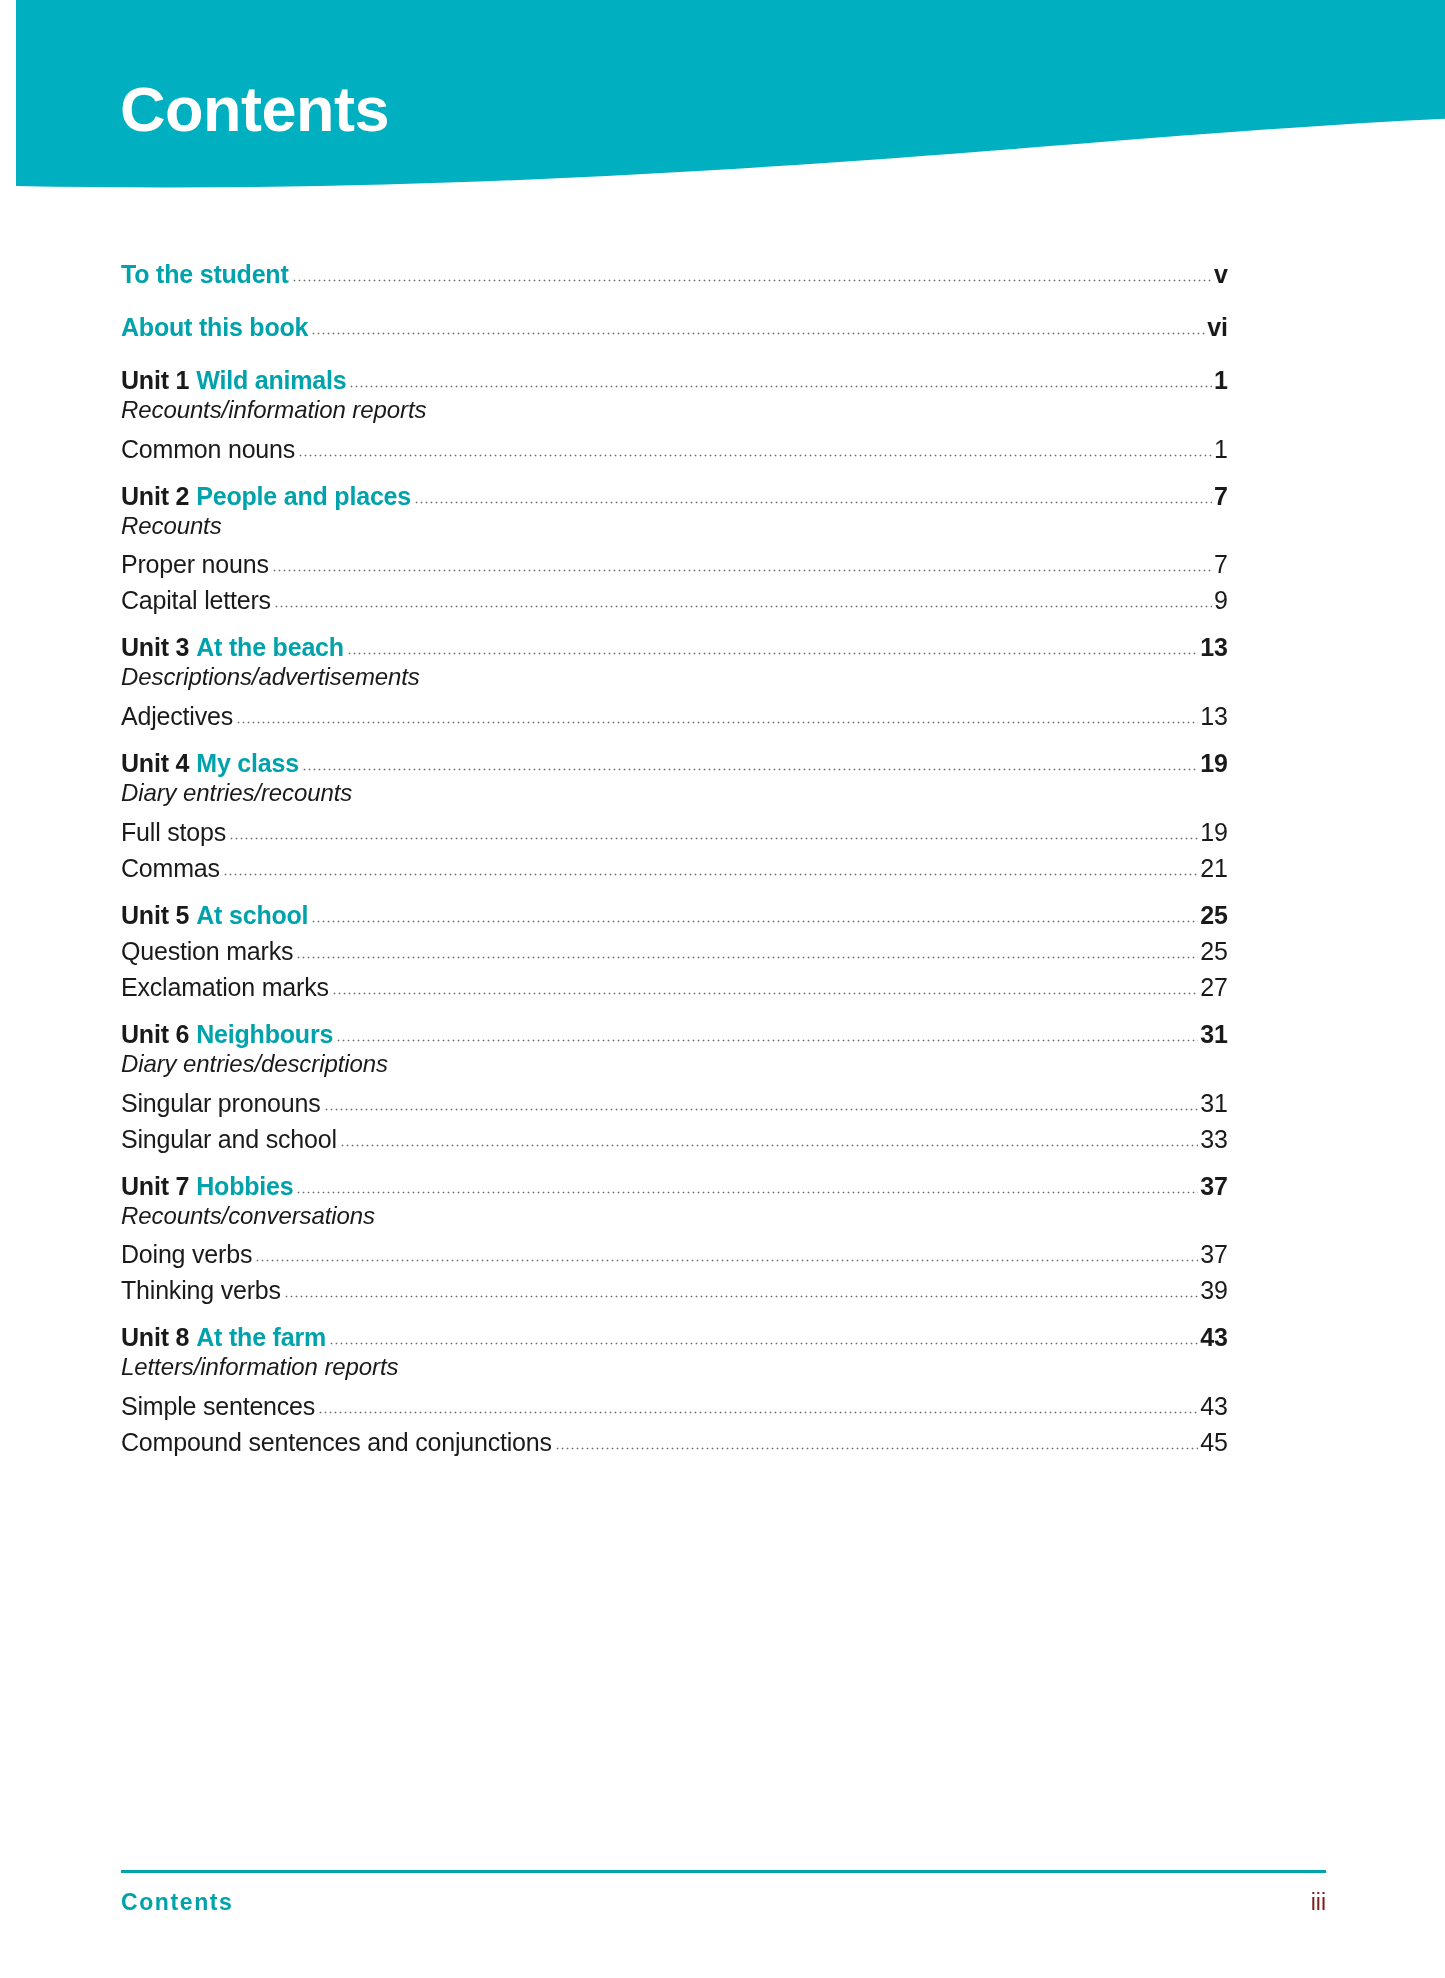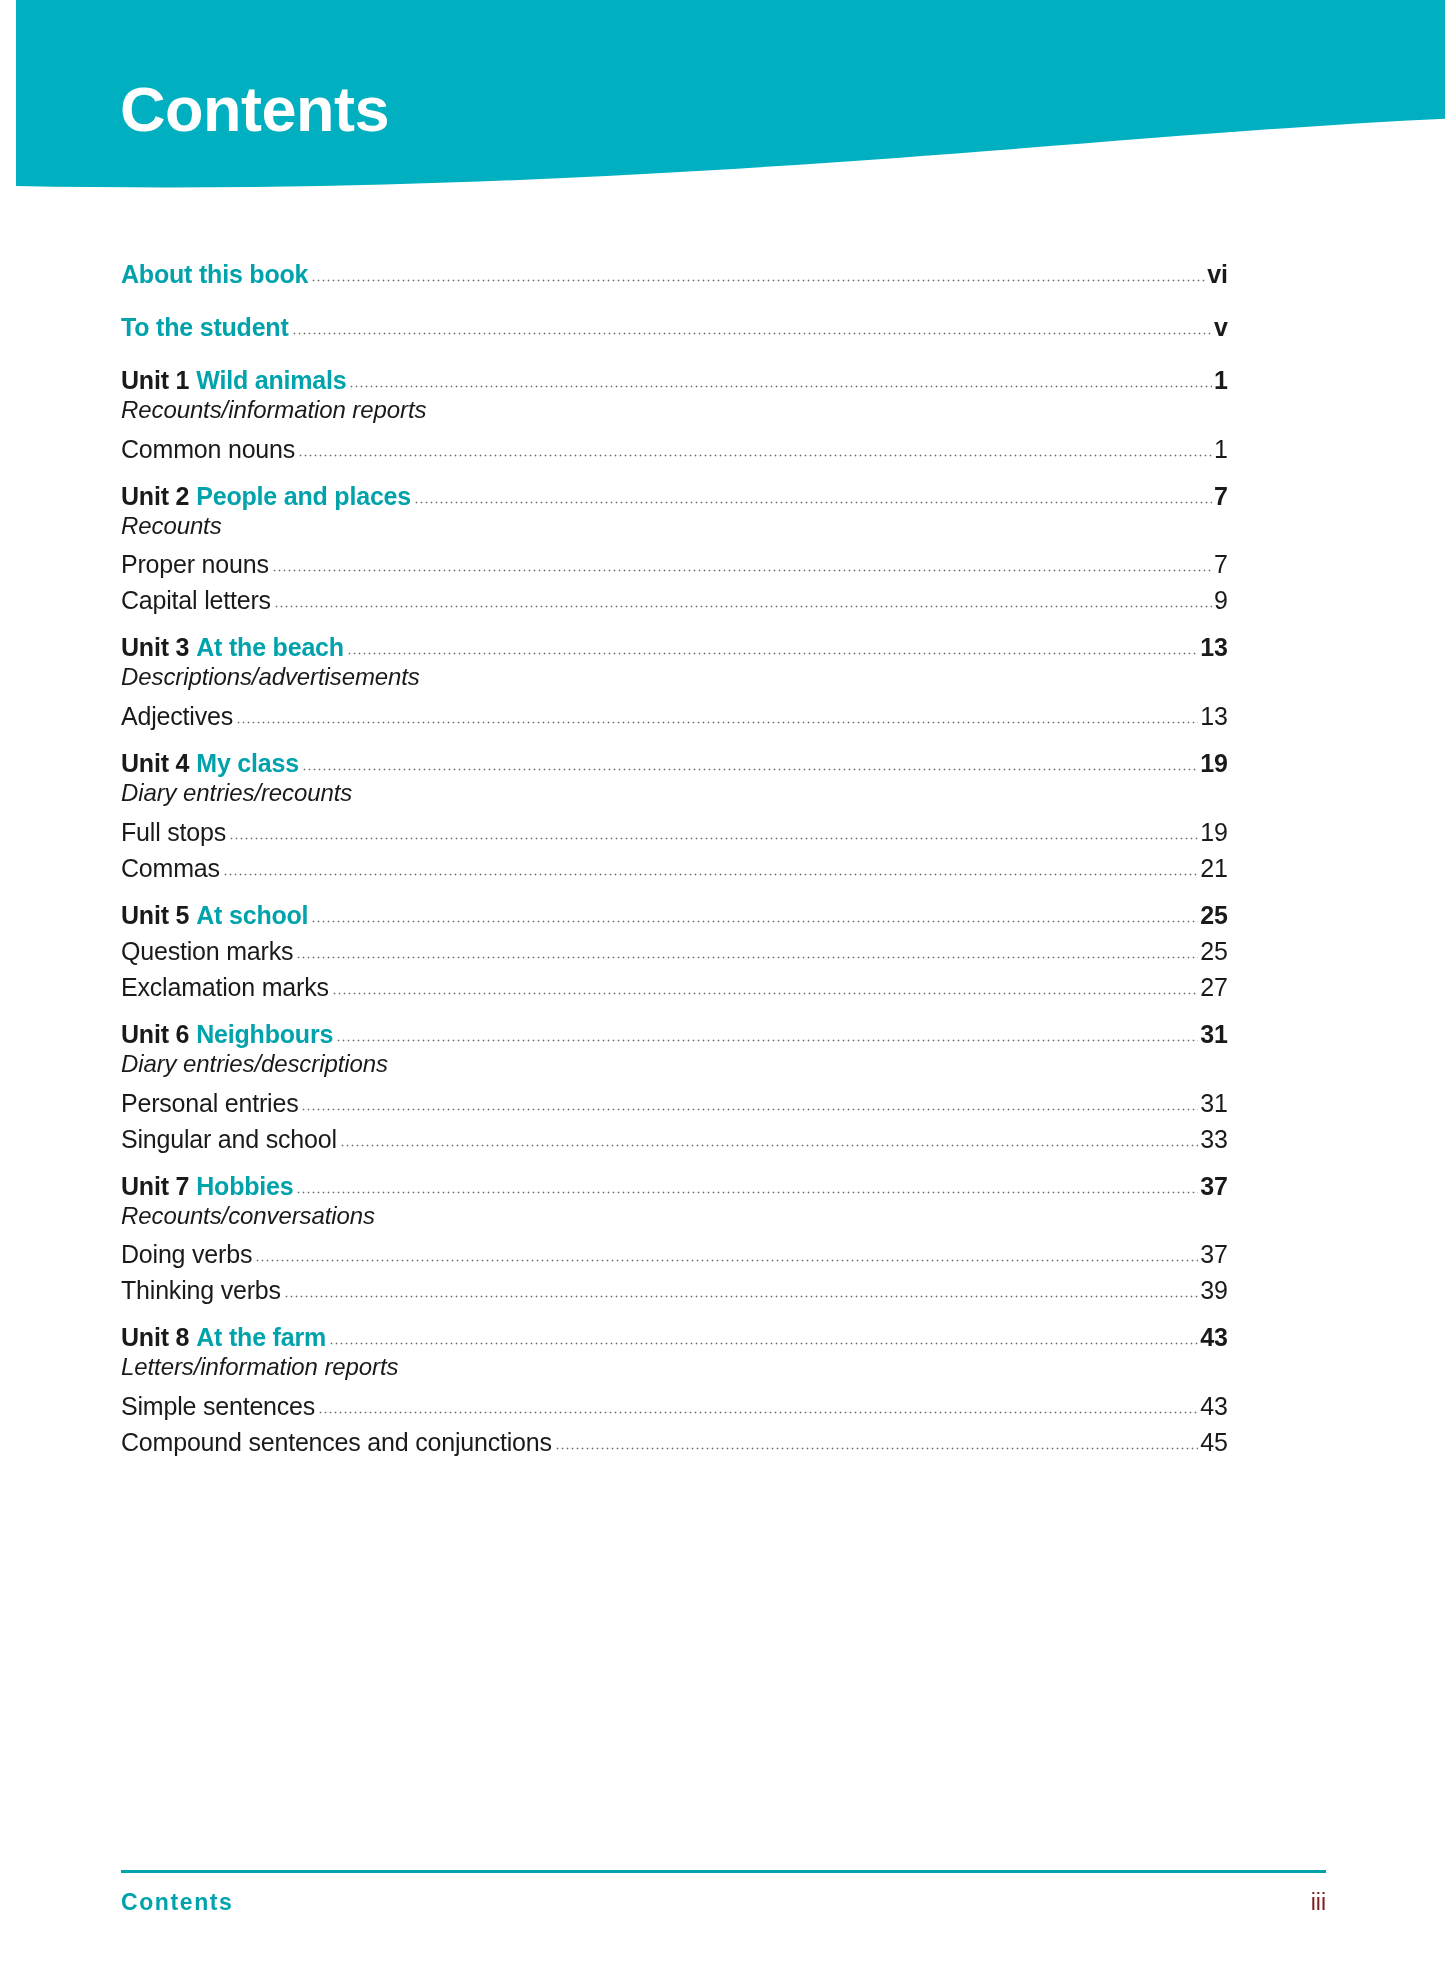--- a/index.html
+++ b/index.html
@@ -192,31 +192,31 @@
   <div class="banner">
     <svg viewBox="0 0 1445 230" preserveAspectRatio="none">
       <path d="M0,0 L1445,0 L1445,118 C1100,132 620,198 0,186 Z" fill="#00AFC0"></path>
     </svg>
     <div class="banner-title">Contents</div>
   </div>
 
   <div class="toc">
 
     <div class="row front-row">
+      <span class="label">To the student</span>
+      <span class="leader"></span>
+      <span class="pageno">v</span>
+    </div>
+
+    <div class="row front-row">
       <span class="label">About this book</span>
       <span class="leader"></span>
       <span class="pageno">vi</span>
     </div>
 
-    <div class="row front-row">
-      <span class="label">To the student</span>
-      <span class="leader"></span>
-      <span class="pageno">v</span>
-    </div>
-
     <div class="unit-block">
       <div class="row unit-row">
         <span class="label"><span class="unit-num">Unit 1</span><span class="unit-title">Wild animals</span></span>
         <span class="leader"></span>
         <span class="pageno">1</span>
       </div>
       <div class="genre">Recounts/information reports</div>
       <div class="row topic-row">
         <span class="label">Common nouns</span>
         <span class="leader"></span>
@@ -295,21 +295,21 @@
     </div>
 
     <div class="unit-block">
       <div class="row unit-row">
         <span class="label"><span class="unit-num">Unit 6</span><span class="unit-title">Neighbours</span></span>
         <span class="leader"></span>
         <span class="pageno">31</span>
       </div>
       <div class="genre">Diary entries/descriptions</div>
       <div class="row topic-row">
-        <span class="label">Personal entries</span>
+        <span class="label">Singular pronouns</span>
         <span class="leader"></span>
         <span class="pageno">31</span>
       </div>
       <div class="row topic-row">
         <span class="label">Singular and school</span>
         <span class="leader"></span>
         <span class="pageno">33</span>
       </div>
     </div>
 

